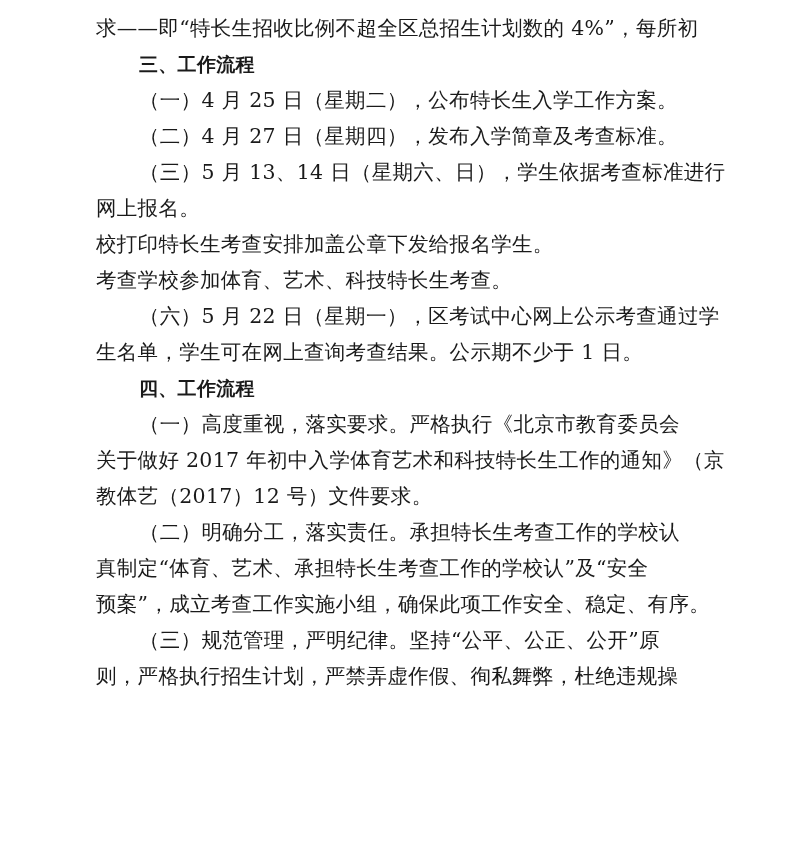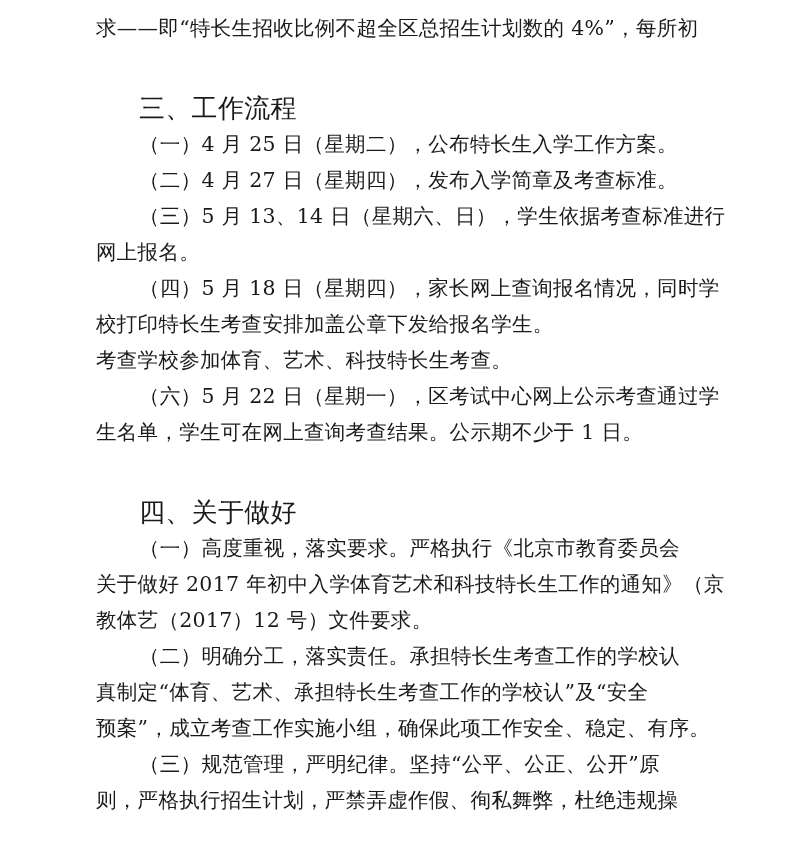--- a/index.html
+++ b/index.html
@@ -25,24 +25,23 @@
       height: 36px;
       line-height: 36px;
       font-size: 20.5px;
       white-space: nowrap;
       letter-spacing: 0.3px;
     }
     .indent {
       padding-left: 43px;
     }
     .heading {
-      font-weight: normal;
+      font-weight: bold;
       font-family: "DejaVu Sans", "Liberation Sans", sans-serif;
-      font-size: 26px;
-      margin-top: 44px;
+      font-size: 19px;
     }
     .lead {
       font-weight: normal;
       font-family: "DejaVu Serif", "Liberation Serif", serif;
     }
   </style>
 </head>
 <body>
 
 <div class="page">
@@ -51,29 +50,28 @@
 
   <div class="line indent heading">三、工作流程</div>
 
   <div class="line indent">（一）4 月 25 日（星期二），公布特长生入学工作方案。</div>
 
   <div class="line indent">（二）4 月 27 日（星期四），发布入学简章及考查标准。</div>
 
   <div class="line indent">（三）5 月 13、14 日（星期六、日），学生依据考查标准进行</div>
   <div class="line">网上报名。</div>
 
-  <div class="line indent">（四）5 月 18 日（星期四），家长网上查询报名情况，同时学</div>
   <div class="line">校打印特长生考查安排加盖公章下发给报名学生。</div>
 
   <div class="line">考查学校参加体育、艺术、科技特长生考查。</div>
 
   <div class="line indent">（六）5 月 22 日（星期一），区考试中心网上公示考查通过学</div>
   <div class="line">生名单，学生可在网上查询考查结果。公示期不少于 1 日。</div>
 
-  <div class="line indent heading">四、关于做好</div>
+  <div class="line indent heading">四、工作流程</div>
 
   <div class="line indent">
     <span class="lead">（一）高度重视，落实要求。</span><span>严格执行《北京市教育委员会</span>
   </div>
   <div class="line">关于做好 2017 年初中入学体育艺术和科技特长生工作的通知》（京</div>
   <div class="line">教体艺（2017）12 号）文件要求。</div>
 
   <div class="line indent">
     <span class="lead">（二）明确分工，落实责任。</span><span>承担特长生考查工作的学校认</span>
   </div>

